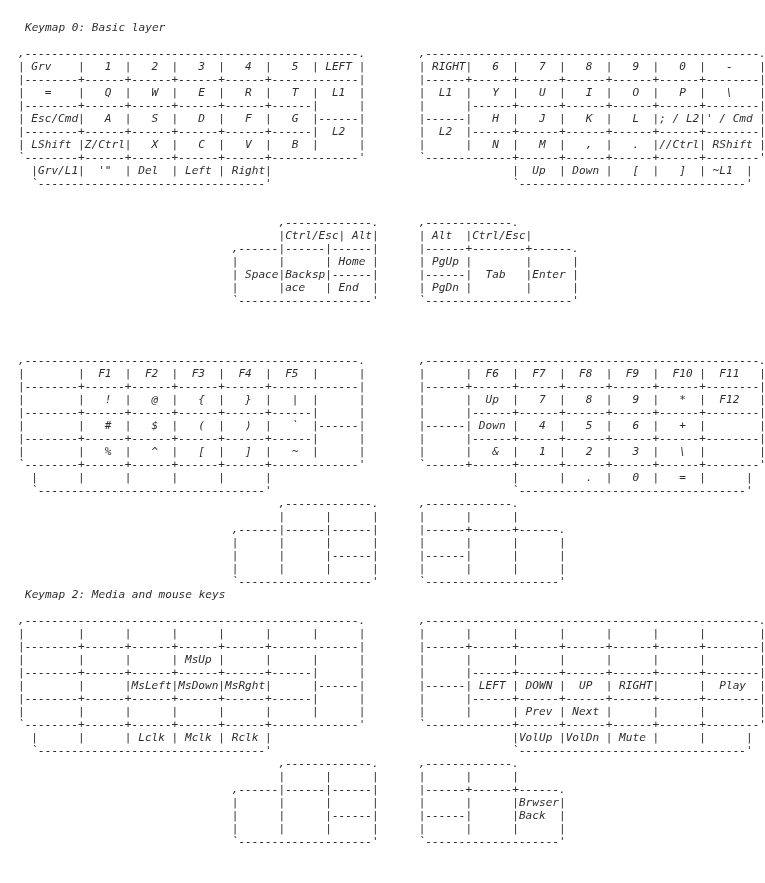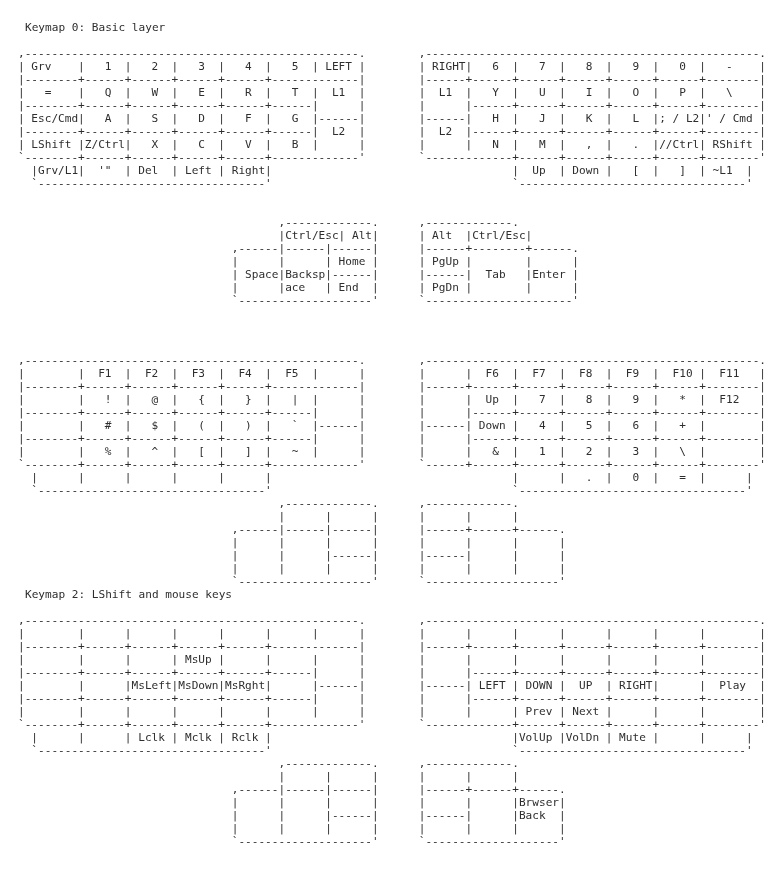--- a/index.html
+++ b/index.html
@@ -13,20 +13,21 @@
   .page {
     box-sizing: border-box;
     width: 765px;
     height: 873px;
     padding: 21px 0 8px 18px;
     font-family: "DejaVu Sans Mono", "Liberation Mono", monospace;
     font-size: 11.1px;
     line-height: 13px;
     color: #2e2e2e;
     letter-spacing: 0;
+    font-style: italic;
   }
   .keymap-title {
     white-space: pre;
     margin: 0 0 13px 0;
     padding-left: 7px;
     font-weight: normal;
     font-size: 11.1px;
   }
   pre.keymap-art {
     margin: 0;
@@ -84,21 +85,21 @@
                                        ,-------------.      ,-------------.
                                        |      |      |      |      |      |
                                 ,------|------|------|      |------+------+------.
                                 |      |      |      |      |      |      |      |
                                 |      |      |------|      |------|      |      |
                                 |      |      |      |      |      |      |      |
                                 `--------------------'      `--------------------'</pre>
   </section>
 
   <section class="keymap-2">
-    <div class="keymap-title">Keymap 2: LShift and mouse keys</div>
+    <div class="keymap-title">Keymap 2: Media and mouse keys</div>
     <pre class="keymap-art">,--------------------------------------------------.        ,--------------------------------------------------.
 |        |      |      |      |      |      |      |        |      |      |      |      |      |      |        |
 |--------+------+------+------+------+-------------|        |------+------+------+------+------+------+--------|
 |        |      |      | MsUp |      |      |      |        |      |      |      |      |      |      |        |
 |--------+------+------+------+------+------|      |        |      |------+------+------+------+------+--------|
 |        |      |MsLeft|MsDown|MsRght|      |------|        |------| LEFT | DOWN |  UP  | RIGHT|      |  Play  |
 |--------+------+------+------+------+------|      |        |      |------+------+------+------+------+--------|
 |        |      |      |      |      |      |      |        |      |      | Prev | Next |      |      |        |
 `--------+------+------+------+------+-------------'        `-------------+------+------+------+------+--------'
   |      |      | Lclk | Mclk | Rclk |                                    |VolUp |VolDn | Mute |      |      |

